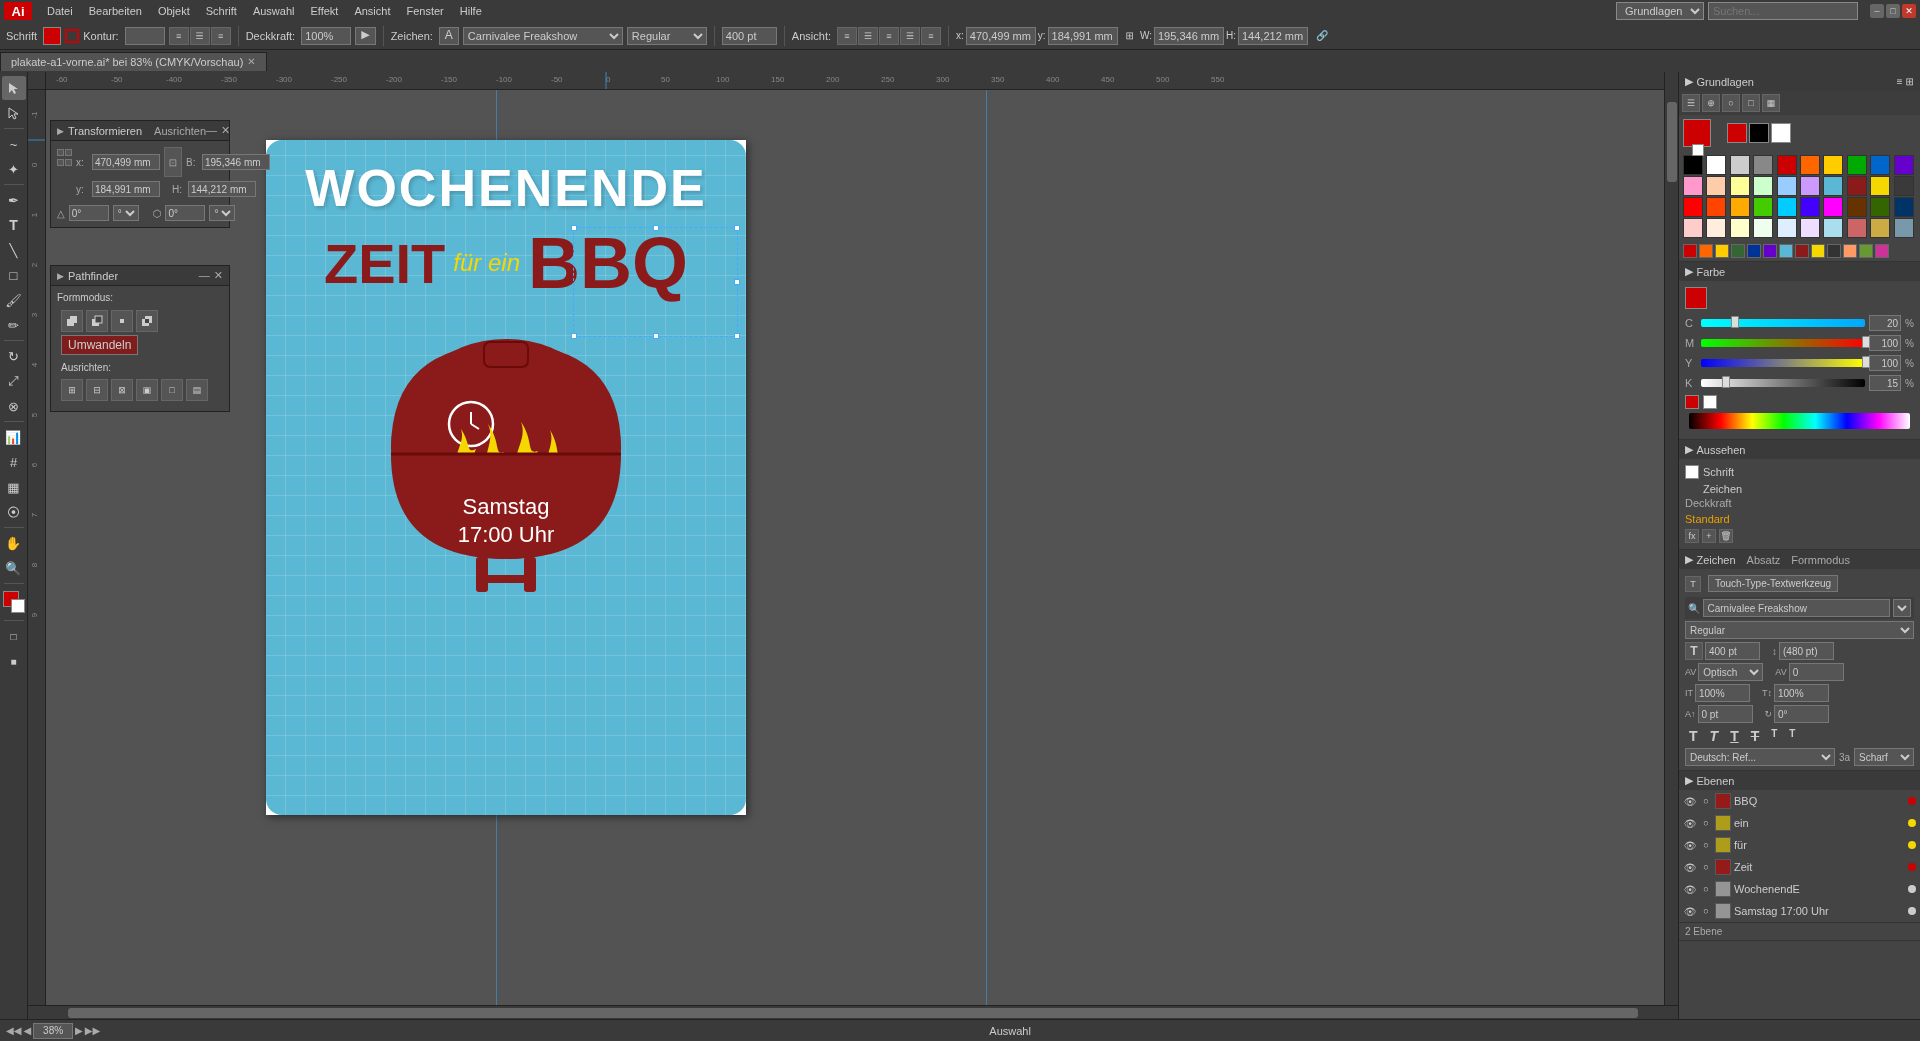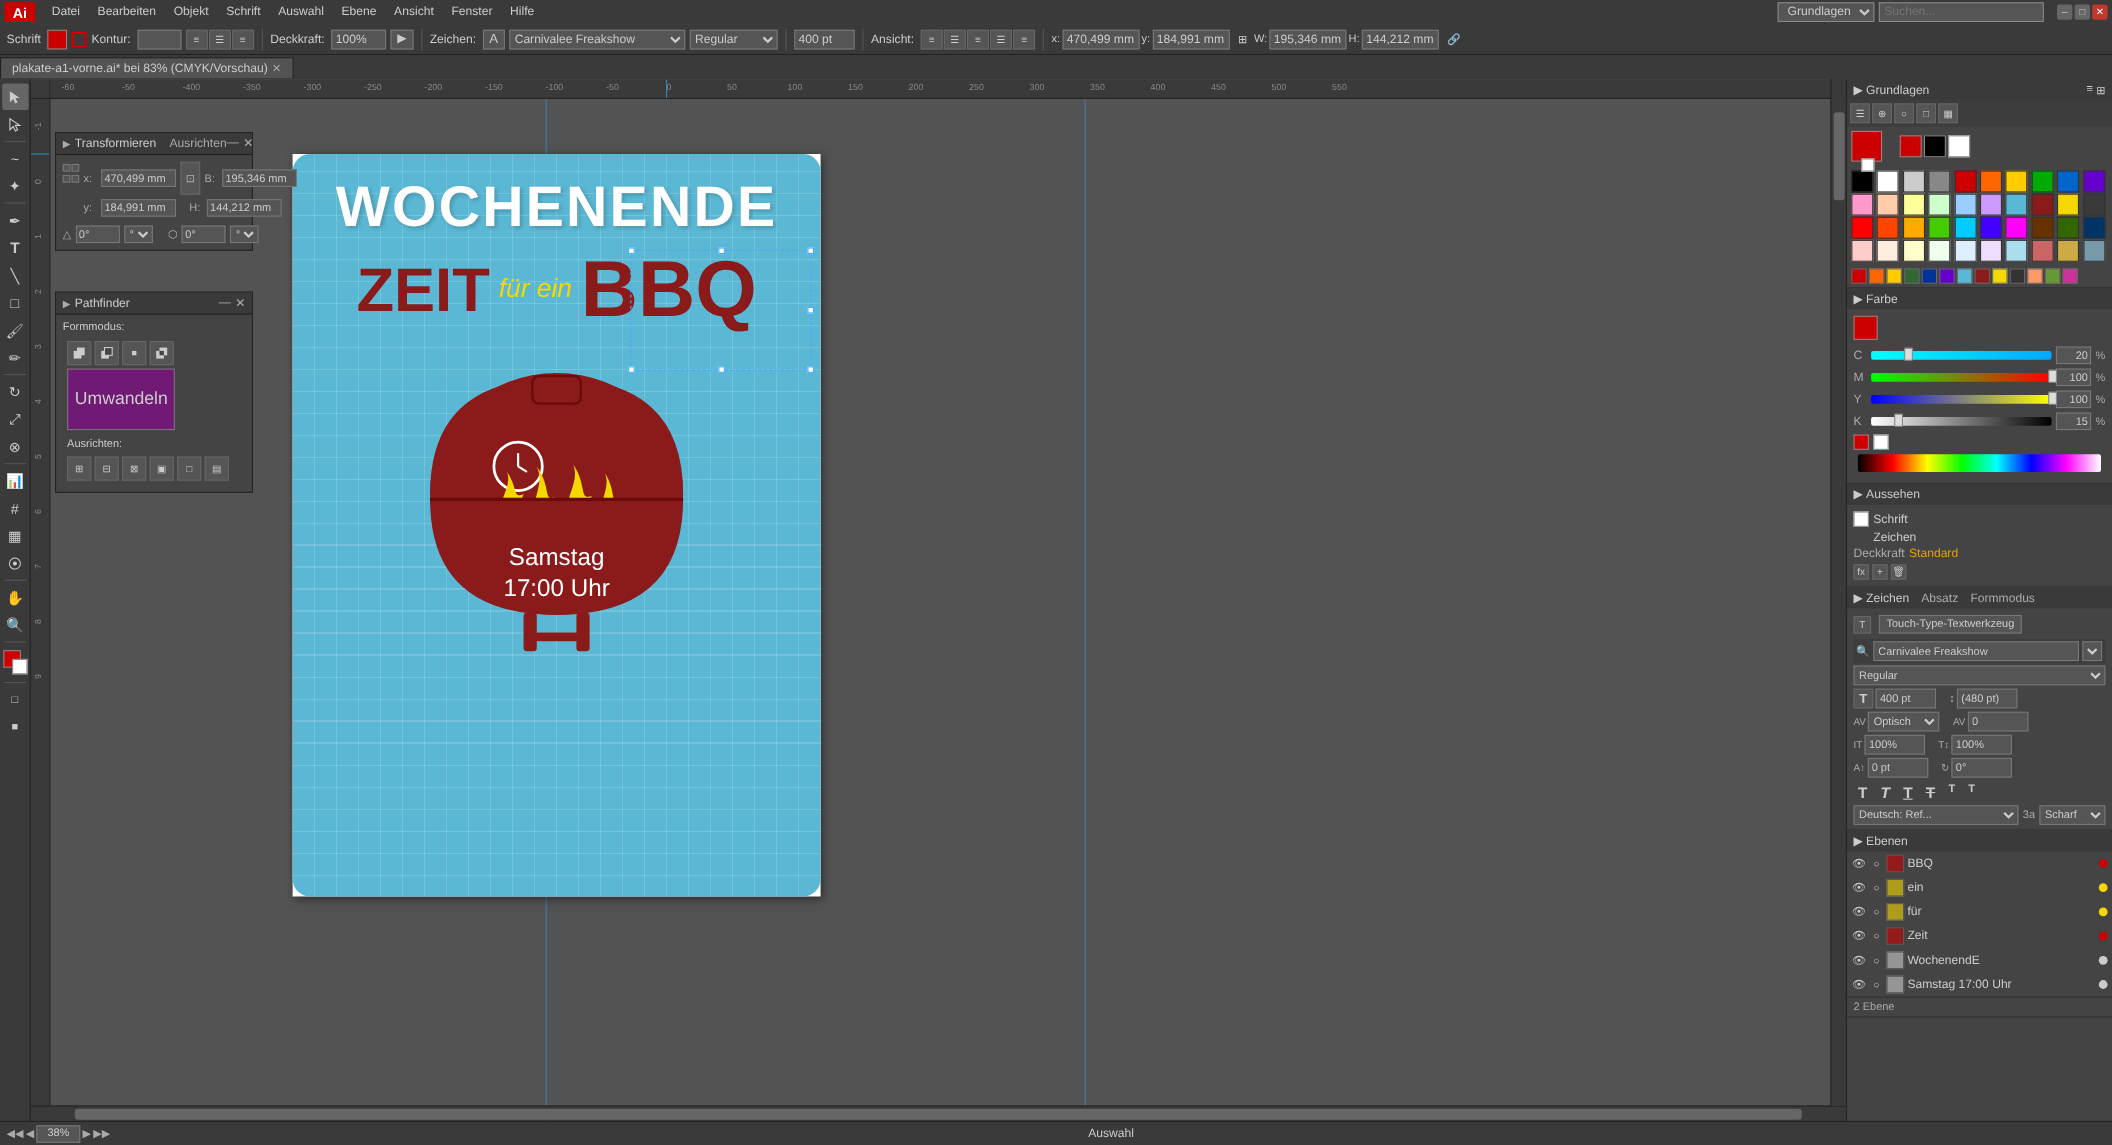--- a/index.html
+++ b/index.html
@@ -417,25 +417,25 @@
     }
     .pathfinder-modes { display: flex; gap: 3px; flex-wrap: wrap; padding: 4px; }
     .pf-btn {
       width: 22px; height: 22px;
       background: #555;
       border: 1px solid #666;
       display: flex; align-items: center; justify-content: center;
       cursor: pointer; font-size: 9px; color: #ccc;
     }
     .pf-apply-btn {
-      background: #701a75;
+      background: #7f1d1d;
       border: 1px solid #777;
       color: #ccc;
-      font-size: 16px;
-      padding: 18px 6px;
+      font-size: 12px;
+      padding: 2px 6px;
       cursor: pointer;
     }
 
     
     #right-panel {
       position: absolute;
       top: 72px; right: 0;
       width: 242px;
       bottom: 22px;
       background: #444;
@@ -634,21 +634,21 @@
 </head>
 <body>
 
 <div id="menu-bar">
   <div class="app-logo">Ai</div>
   <div class="menu-item">Datei</div>
   <div class="menu-item">Bearbeiten</div>
   <div class="menu-item">Objekt</div>
   <div class="menu-item">Schrift</div>
   <div class="menu-item">Auswahl</div>
-  <div class="menu-item">Ebene</div>
+  <div class="menu-item">Effekt</div>
   <div class="menu-item">Ansicht</div>
   <div class="menu-item">Fenster</div>
   <div class="menu-item">Hilfe</div>
   <div class="spacer"></div>
   <div class="right-controls">
     <select class="workspace-dropdown">
       <option value="Grundlagen">Grundlagen</option>
     </select>
     <input class="search-box" type="text" placeholder="Suchen..." style="">
     <div class="win-controls">
@@ -1150,21 +1150,21 @@
       </div>
     </div>
     <div class="appearance-body">
       <div style="display:flex; align-items:center; gap:4px; margin-bottom:4px;">
         <div style="width:14px;height:14px;background:white;border:1px solid #888;"></div>
         <span>Schrift</span>
       </div>
       <div style="padding-left:18px; font-size:11px; color:#ccc; margin-bottom:2px;">
         <span>Zeichen</span>
       </div>
-      <div style="padding-left:0; font-size:11px; color:#aaa; margin-bottom:2px; display:flex; gap:4px;">
+      <div style="padding-left:0; font-size:11px; color:#aaa; margin-bottom:2px; display:flex; gap:4px;flex-direction:column;">
         <span>Deckkraft</span>
         <span style="color:#e8a000;">Standard</span>
       </div>
 
       <div style="display:flex; align-items:center; gap:3px; margin-top:4px;">
         <div style="width:14px;height:14px;background:#555;border:1px solid #666;display:flex;align-items:center;justify-content:center;font-size:9px;color:#ccc;cursor:pointer;">fx</div>
         <div style="width:14px;height:14px;background:#555;border:1px solid #666;display:flex;align-items:center;justify-content:center;font-size:9px;color:#ccc;cursor:pointer;">+</div>
         <div style="width:14px;height:14px;background:#555;border:1px solid #666;display:flex;align-items:center;justify-content:center;font-size:9px;color:#ccc;cursor:pointer;">🗑</div>
       </div>
     </div>

